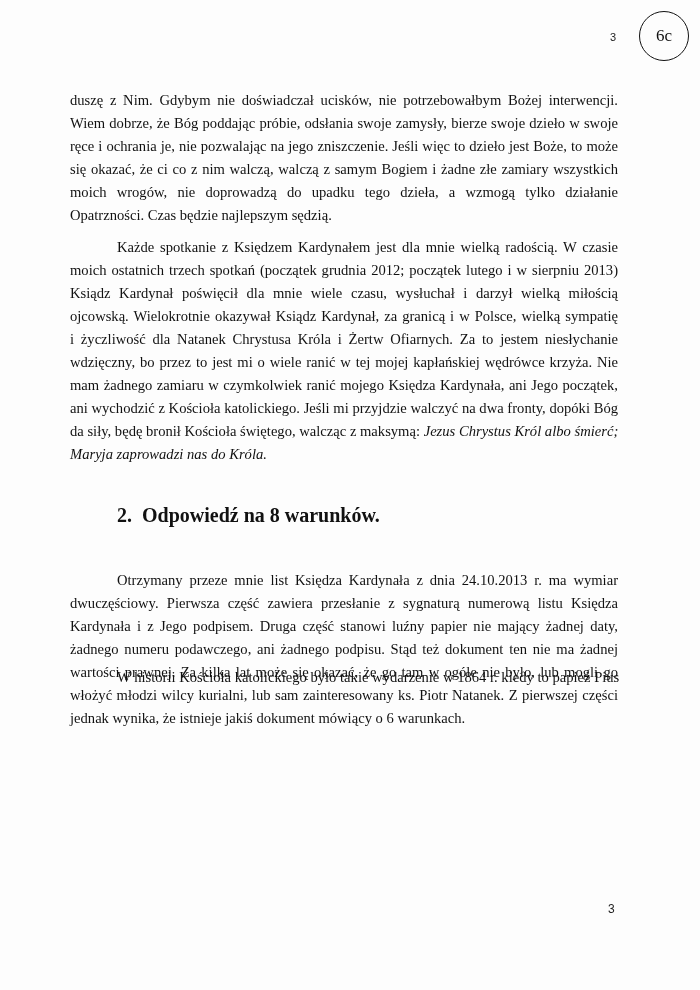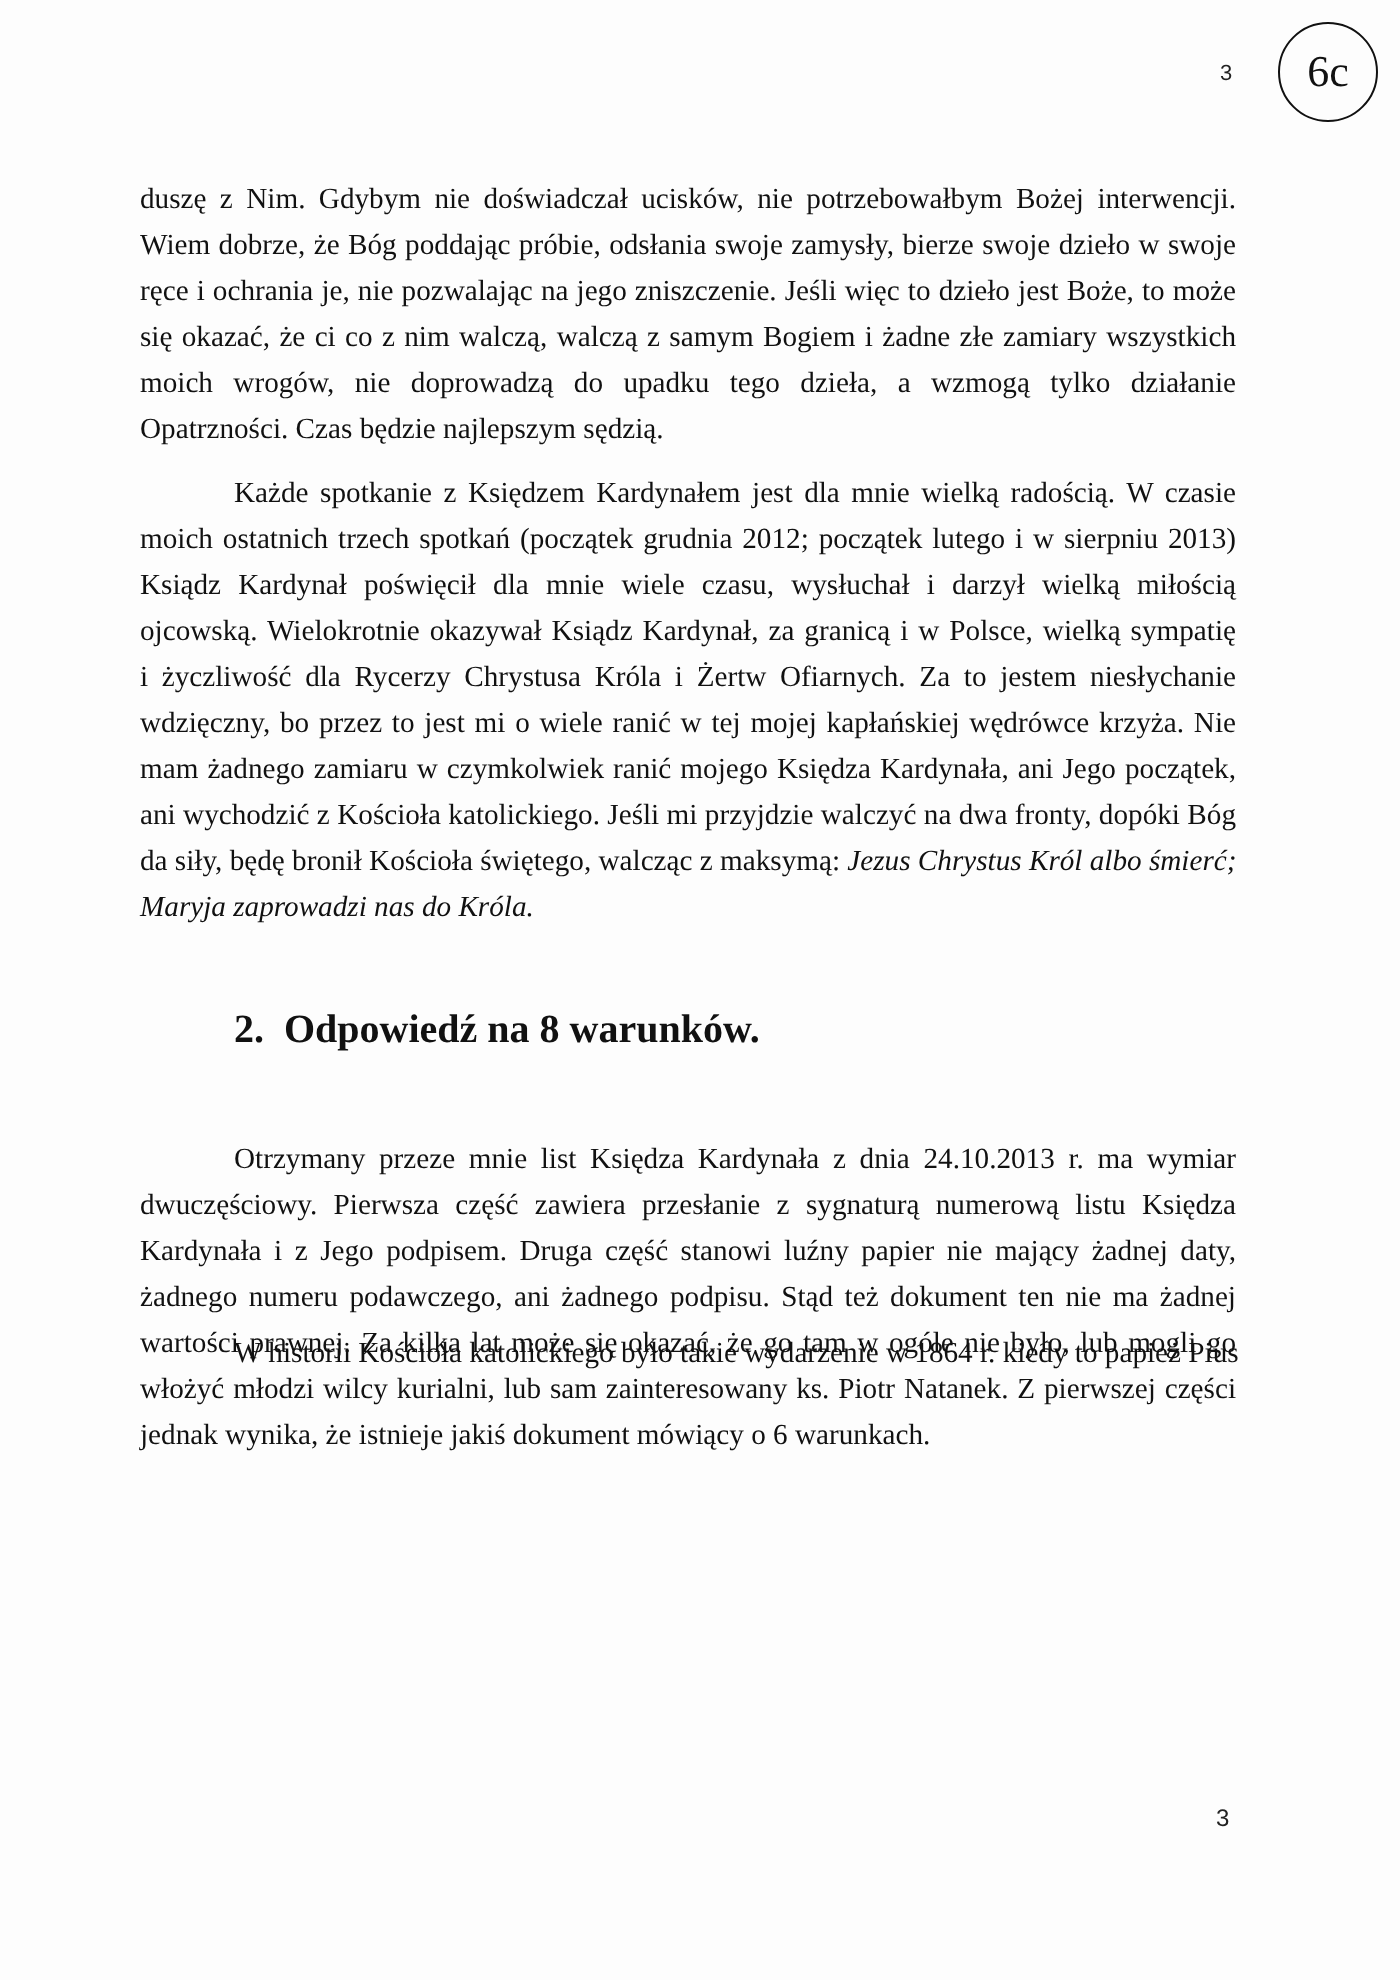--- a/index.html
+++ b/index.html
@@ -2,21 +2,21 @@
 <html><head>
   <meta charset="utf-8">
   <style>
     html, body { margin: 0; padding: 0; background: #ffffff; }
     body { width: 700px; height: 990px; position: relative; overflow: hidden;
            font-family: "Liberation Serif", "DejaVu Serif", serif; color: #111; }
     .page { position: absolute; left: 0; top: 0; width: 700px; height: 990px; background: #fdfdfd; }
     .page-num-top { position: absolute; left: 610px; top: 31px; font-family: "Liberation Sans", "DejaVu Sans", sans-serif; font-size: 11px; color: #222; }
     .page-num-bottom { position: absolute; left: 608px; top: 902px; font-family: "Liberation Sans", "DejaVu Sans", sans-serif; font-size: 12px; color: #222; }
     .stamp { position: absolute; left: 639px; top: 11px; width: 50px; height: 50px; border: 1.3px solid #111; border-radius: 50%; box-sizing: border-box;
-             display: flex; align-items: center; justify-content: center; font-size: 22px; color: #111; }
+             display: flex; align-items: center; justify-content: center; font-size: 17px; color: #111; }
     .line { position: absolute; left: 70px; width: 548px; font-size: 14.6px; line-height: 18px; white-space: nowrap; }
     .just { text-align: justify; text-align-last: justify; }
     .last { text-align: left; text-align-last: left; }
     .indent { left: 117px; width: 501px; }
     .heading { position: absolute; font-size: 20px; font-weight: bold; white-space: nowrap; line-height: 18px; }
     .heading .num { display: inline-block; width: 25px; }
     i { font-style: italic; }
   </style>
 </head>
 <body>
@@ -35,21 +35,21 @@
     <div class="line just" style="top:160px">się okazać, że ci co z nim walczą, walczą z samym Bogiem i żadne złe zamiary wszystkich</div>
     <div class="line just" style="top:183px">moich wrogów, nie doprowadzą do upadku tego dzieła, a wzmogą tylko działanie</div>
     <div class="line last" style="top:206px">Opatrzności. Czas będzie najlepszym sędzią.</div>
   </div>
 
   <div>
     <div class="line just indent" style="top:238px">Każde spotkanie z Księdzem Kardynałem jest dla mnie wielką radością. W czasie</div>
     <div class="line just" style="top:261px">moich ostatnich trzech spotkań (początek grudnia 2012; początek lutego i w sierpniu 2013)</div>
     <div class="line just" style="top:284px">Ksiądz Kardynał poświęcił dla mnie wiele czasu, wysłuchał i darzył wielką miłością</div>
     <div class="line just" style="top:307px">ojcowską. Wielokrotnie okazywał Ksiądz Kardynał, za granicą i w Polsce, wielką sympatię</div>
-    <div class="line just" style="top:330px">i życzliwość dla Rycerzy Chrystusa Króla i Żertw Ofiarnych. Za to jestem niesłychanie</div>
+    <div class="line just" style="top:330px">i życzliwość dla Natanek Chrystusa Króla i Żertw Ofiarnych. Za to jestem niesłychanie</div>
     <div class="line just" style="top:353px">wdzięczny, bo przez to jest mi o wiele ranić w tej mojej kapłańskiej wędrówce krzyża. Nie</div>
     <div class="line just" style="top:376px">mam żadnego zamiaru w czymkolwiek ranić mojego Księdza Kardynała, ani Jego początek,</div>
     <div class="line just" style="top:399px">ani wychodzić z Kościoła katolickiego. Jeśli mi przyjdzie walczyć na dwa fronty, dopóki Bóg</div>
     <div class="line just" style="top:422px"><span>da siły, będę bronił Kościoła świętego, walcząc z maksymą: </span><i>Jezus Chrystus Król albo śmierć;</i></div>
     <div class="line last" style="top:445px"><i>Maryja zaprowadzi nas do Króla.</i></div>
   </div>
 
   <div class="heading" style="left:117px; top:506px">
     <span class="num">2.</span><span>Odpowiedź na 8 warunków.</span>
   </div>

